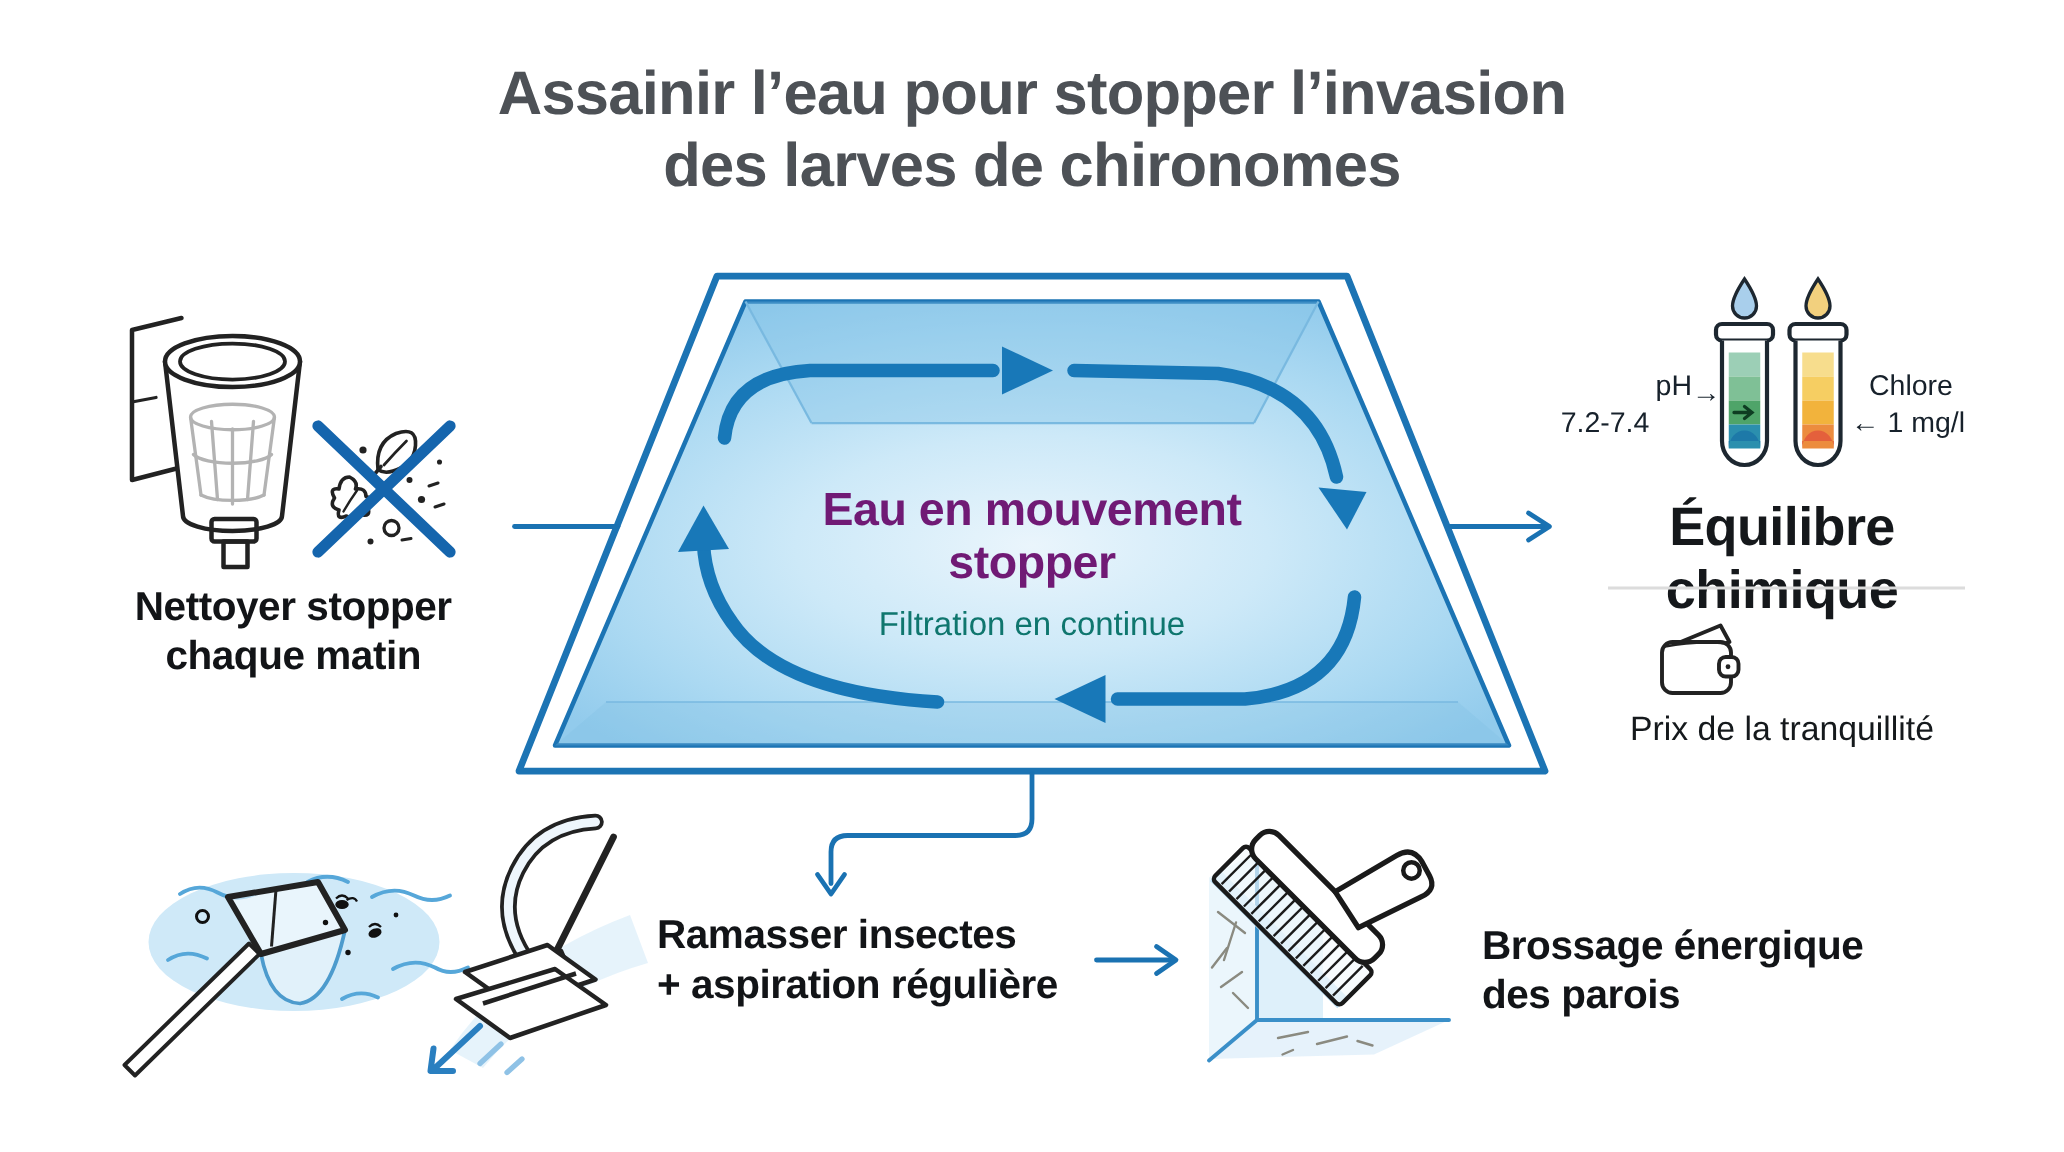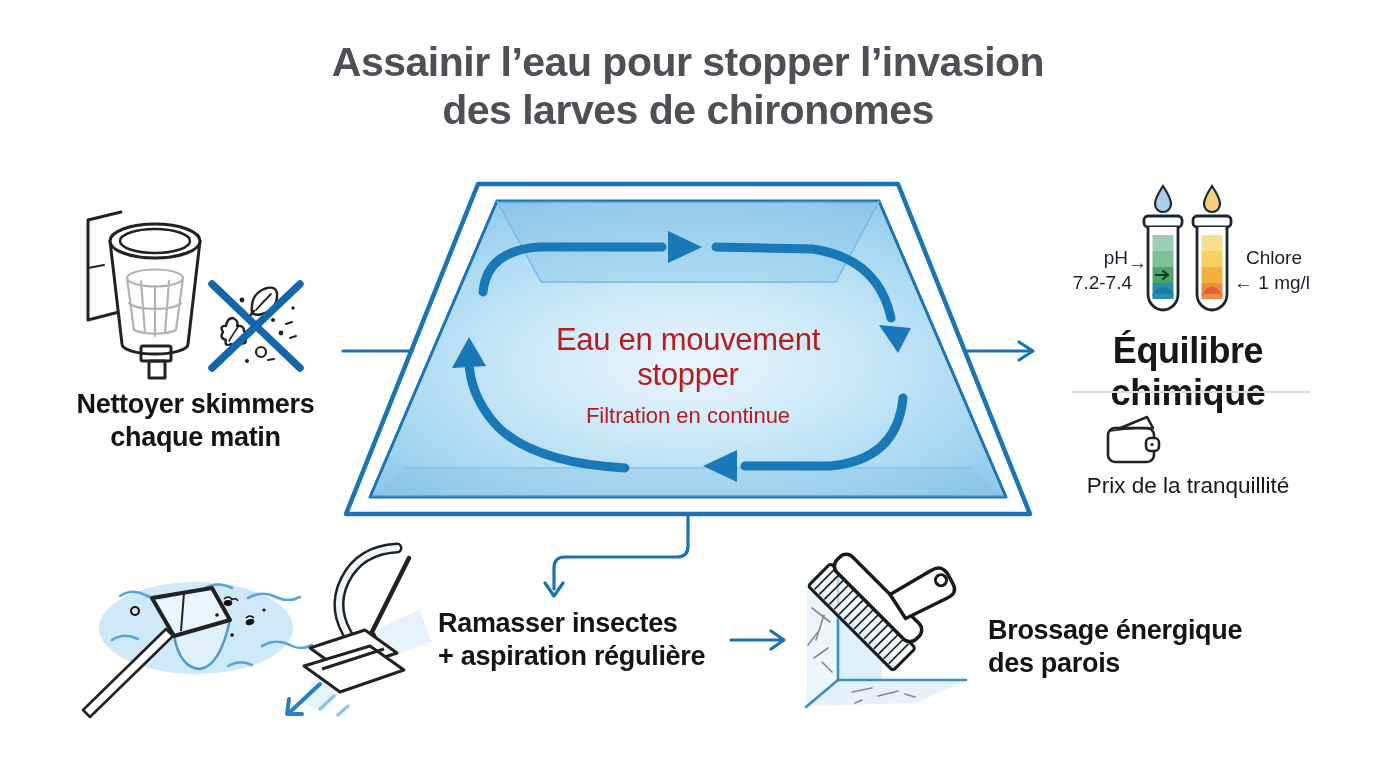--- a/index.html
+++ b/index.html
@@ -7,22 +7,22 @@
     position:relative;width:1376px;height:768px;background:#ffffff;
     font-family:"Liberation Sans", sans-serif;overflow:hidden;
   }
   .abs{position:absolute;}
   .title-line{
     left:0;right:0;text-align:center;font-weight:700;color:#4d5156;
     font-size:41px;letter-spacing:-0.5px;line-height:1.0;
   }
   .label-bold{font-weight:700;color:#121417;font-size:27px;line-height:1.22;letter-spacing:-0.3px;}
   .center{text-align:center;}
-  .pool-head{font-weight:400;color:#b91c1c;font-size:31px;line-height:1.12;letter-spacing:-0.3px;text-align:center;}
-  .pool-sub{font-weight:400;color:#b91c1c;font-size:22px;text-align:center;}
+  .pool-head{font-weight:700;color:#701a75;font-size:31px;line-height:1.12;letter-spacing:-0.3px;text-align:center;}
+  .pool-sub{font-weight:400;color:#0f766e;font-size:22px;text-align:center;}
   .tube-label{font-size:19px;color:#17212b;font-weight:400;}
   .chem-head{font-weight:700;color:#15181b;font-size:36px;letter-spacing:-0.4px;text-align:center;}
   .divider{height:2px;background:#dcdcdc;}
   .amount{font-weight:700;font-size:35px;color:#6e6e6e;letter-spacing:-0.5px;}
   .caption{font-size:22.5px;color:#15191c;text-align:center;}
   svg{display:block;}
 </style>
 </head>
 <body>
 
@@ -235,33 +235,33 @@
         <path d="M 64 -4 L 76 -50 Q 79 -62 91 -59 L 101 -56 Q 111 -53 107 -42 L 92 2 Z" fill="#ffffff" stroke="#1a1a1a" stroke-width="3.5" stroke-linejoin="round"></path>
         <circle cx="90" cy="-50" r="5.5" fill="none" stroke="#1a1a1a" stroke-width="3"></circle>
       </g>
     </g>
   </svg>
 
   <div class="abs title-line" style="top:42px">Assainir l’eau pour stopper l’invasion</div>
   <div class="abs title-line" style="top:90px">des larves de chironomes</div>
 
   <div class="abs label-bold center" style="left:48px;top:388px;width:295px">
-    <div>Nettoyer skimmers</div>
+    <div>Nettoyer stopper</div>
     <div>chaque matin</div>
   </div>
 
   <div class="abs" style="left:478px;top:323px;width:420px">
     <div class="pool-head">Eau en mouvement</div>
     <div class="pool-head">stopper</div>
     <div class="pool-sub" style="margin-top:11px">Filtration en continue</div>
   </div>
 
   <div class="abs tube-label" style="left:1090px;top:247px;width:38px;text-align:right">pH</div>
   <div class="abs tube-label" style="left:1128px;top:252px">→</div>
-  <div class="abs tube-label" style="left:1060px;top:272px;width:72px;text-align:right">7.2-7.4</div>
+  <div class="abs tube-label" style="left:1034px;top:272px;width:72px;text-align:center">7.2-7.4</div>
   <div class="abs tube-label" style="left:1246px;top:247px">Chlore</div>
   <div class="abs tube-label" style="left:1234px;top:272px">
     <span>←</span>
     <span>1 mg/l</span>
   </div>
   <div class="abs chem-head" style="left:1058px;top:330px;width:260px">Équilibre chimique</div>
 
   <div class="abs divider" style="left:1072px;top:391px;width:238px"></div>
 
   <div class="abs caption" style="left:1058px;top:473px;width:260px">Prix de la tranquillité</div>

